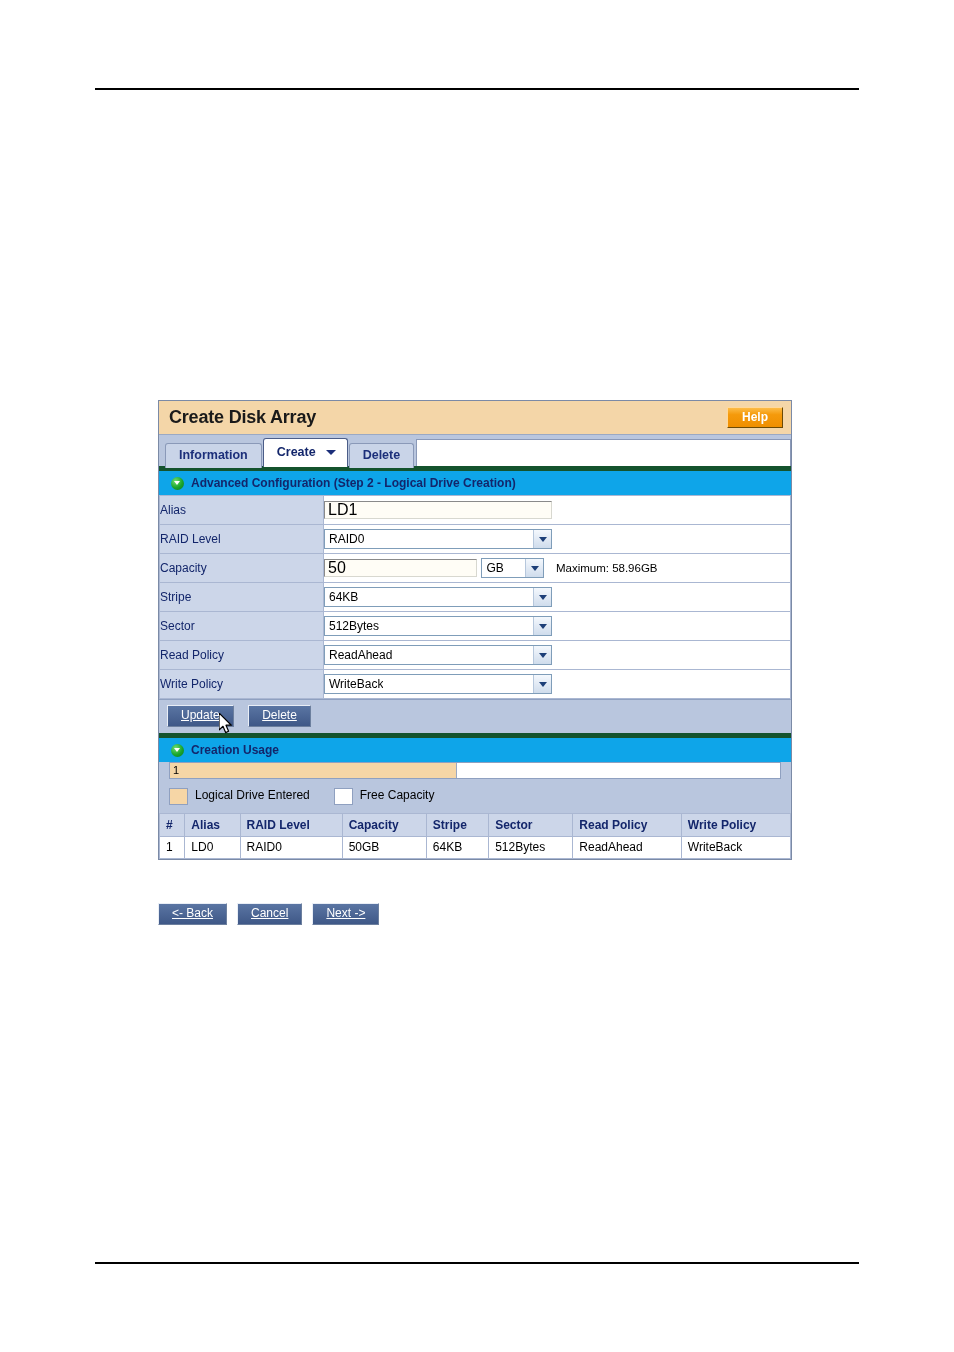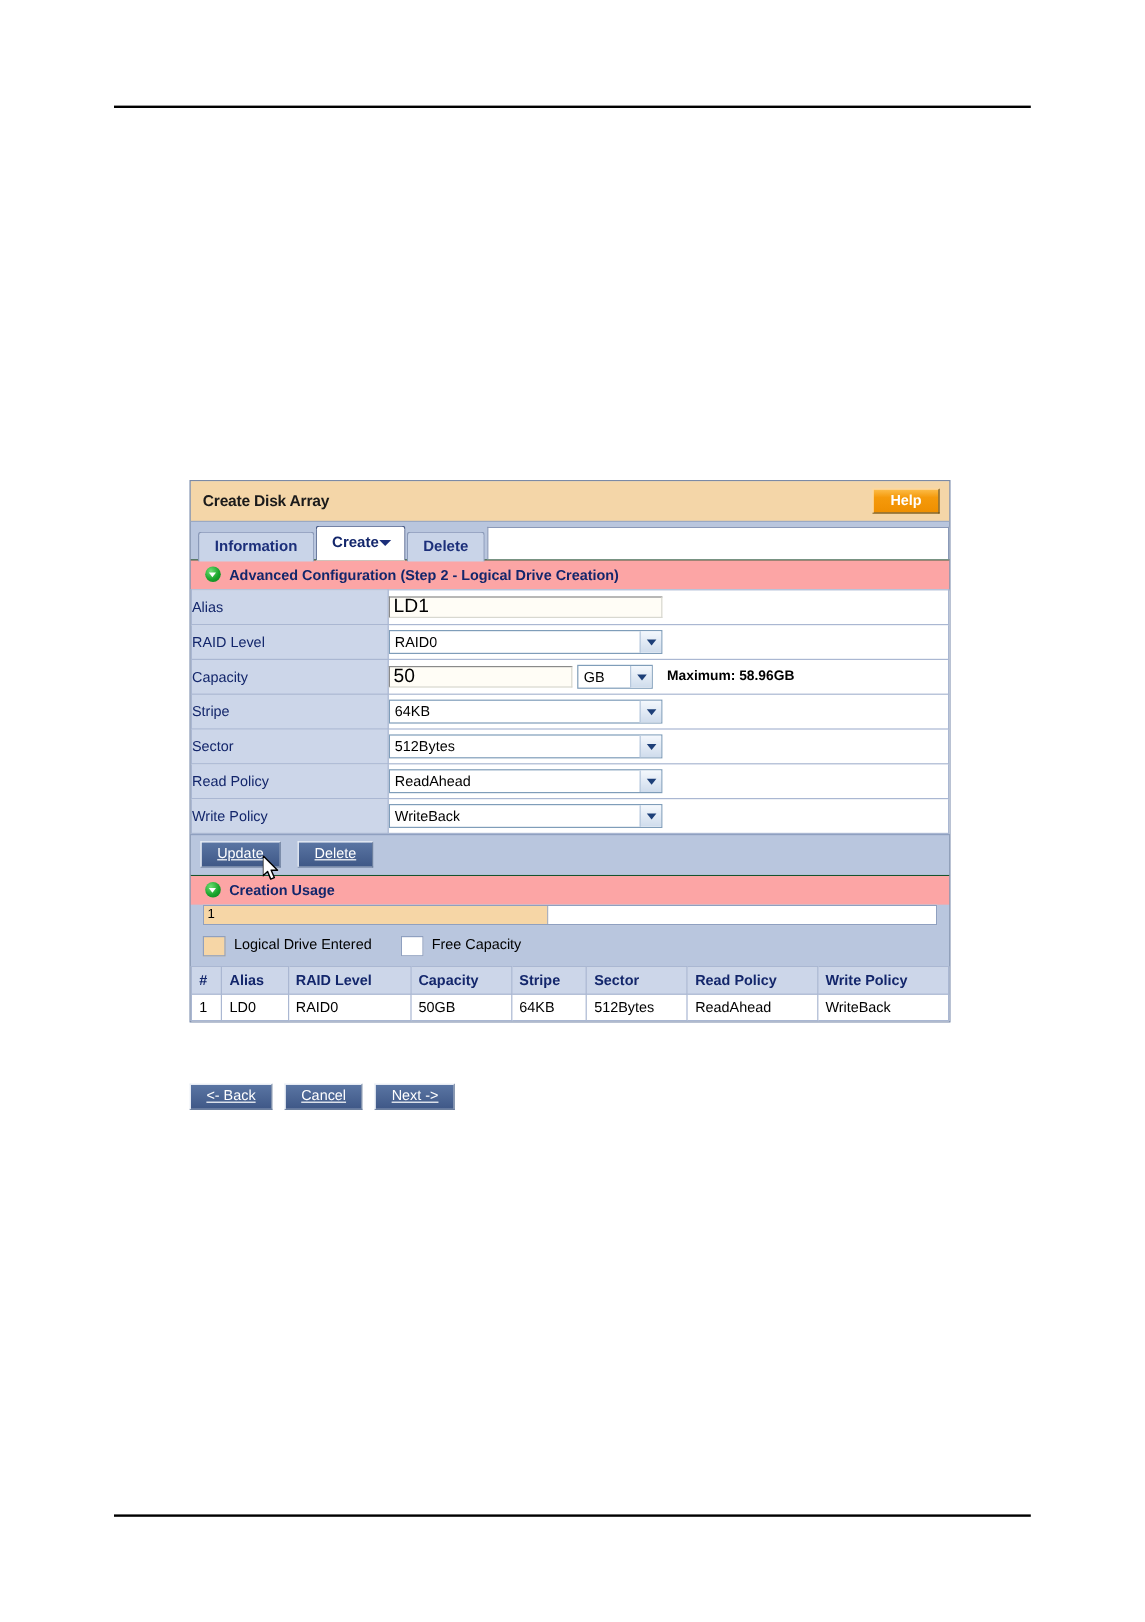--- a/index.html
+++ b/index.html
@@ -42,21 +42,21 @@
     height: 34px;
     background: #f4d6a8;
     border-bottom: 1px solid #9aa9c4;
     display: flex;
     align-items: center;
     justify-content: space-between;
     padding: 0 8px 0 10px;
     box-sizing: border-box;
   }
   #panel-title {
-    font-size: 13px;
+    font-size: 18px;
     font-weight: bold;
     color: #1a1a1a;
     letter-spacing: -0.2px;
   }
   #help-button {
     background: #f59a0b;
     background: linear-gradient(#fcbb46 0%, #f59a0b 35%, #ef8f00 100%);
     border: 1px solid #6b4a06;
     border-top-color: #ffd89a;
     border-left-color: #ffd89a;
@@ -96,21 +96,21 @@
   }
   .tab.active {
     background: #ffffff;
     border-color: #4b5d88;
     color: #13266b;
     padding: 6px 11px 7px 13px;
     top: 0;
     z-index: 3;
     display: flex;
     align-items: center;
-    gap: 0;
+    gap: 10px;
   }
   .tab .caret {
     width: 0; height: 0;
     border-left: 5px solid transparent;
     border-right: 5px solid transparent;
     border-top: 5px solid #1c2f7a;
     display: inline-block;
   }
   #tab-filler {
     flex: 1;
@@ -118,24 +118,25 @@
     background: #ffffff;
     border: 1px solid #8a99b8;
     border-bottom: none;
     margin-left: 1px;
     align-self: flex-end;
   }
 
   
   .section-head {
     display: flex;
+    align-items: center;
     gap: 7px;
     padding: 5px 0 5px 12px;
-    background: #fca5a5;
-    border-top: 1px solid #14532d;
+    background: #0ea5e9;
+    border-top: 5px solid #14532d;
   }
   .sect-icon {
     width: 13px; height: 13px;
     border-radius: 50%;
     background: #0f9b28;
     background: radial-gradient(circle at 35% 30%, #6ede72 0%, #1aa52c 55%, #0a7a1e 100%);
     position: relative;
     flex: none;
   }
   .sect-icon::after {
@@ -234,21 +235,20 @@
     display: block;
   }
   .sel-wide { width: 228px; }
   .sel-unit { width: 63px; }
 
   .maxtext {
     font-size: 11.5px;
     color: #000;
     margin-left: 7px;
     vertical-align: middle;
-    font-weight: bold;
   }
 
   
   #action-row {
     background: #b9c6de;
     padding: 5px 0 6px 8px;
     border-top: 1px solid #8fa0c0;
     position: relative;
   }
   .btn {

